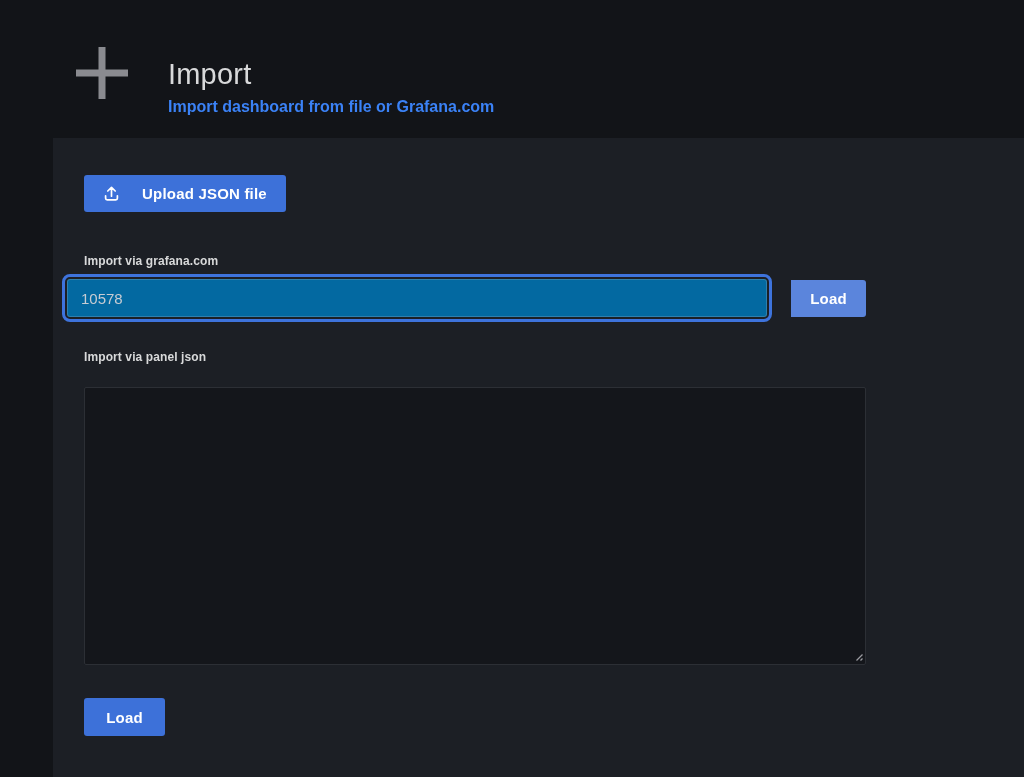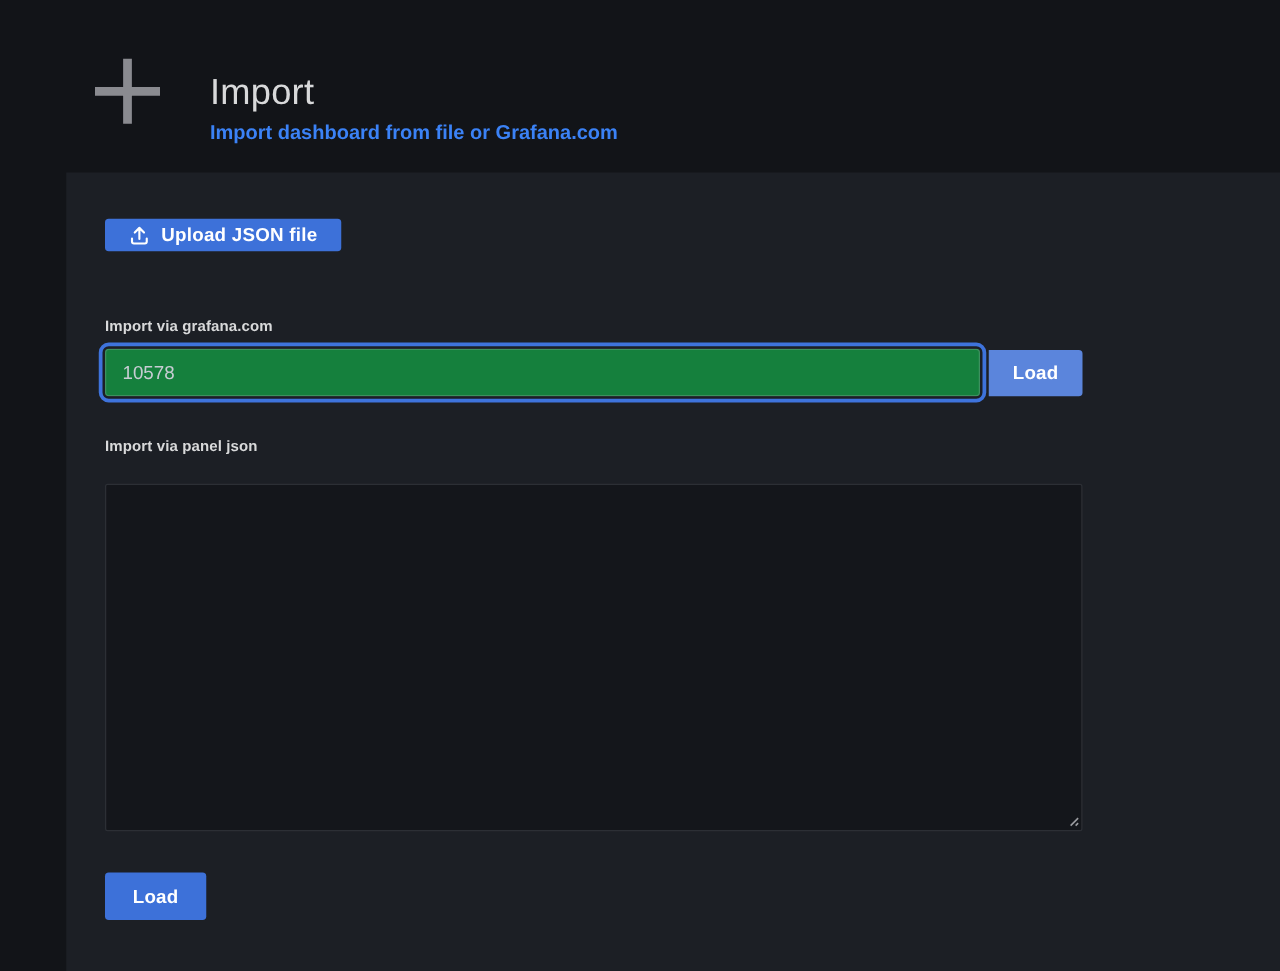--- a/index.html
+++ b/index.html
@@ -35,38 +35,38 @@
     border: none; cursor: pointer;
     color: #ffffff; font-family: "Liberation Sans", sans-serif;
     font-size: 15px; font-weight: 600; letter-spacing: 0.2px;
     border-radius: 3px;
   }
   .btn-primary { background: #3d71d9; }
   .btn-secondary { background: #5b85dc; }
 
   .upload-btn {
     position: absolute; left: 31px; top: 37px;
-    height: 26px; padding: 0 19px; gap: 9px;
+    height: 37px; padding: 0 19px; gap: 22px;
   }
   .upload-icon { width: 17px; height: 17px; display: block; }
 
   
   .field-label {
     position: absolute; left: 31px;
     font-size: 12px; font-weight: 700; color: #d8d9da;
     letter-spacing: 0.1px;
   }
   .gcom-label { top: 116px; }
   .panel-json-label { top: 212px; }
 
   
   .gcom-input {
-    position: absolute; left: 31px; top: 141px;
+    position: absolute; left: 14px; top: 141px;
     width: 700px; height: 38px;
-    background: #15803d;
+    background: #0369a1;
     border: 1px solid rgba(204, 204, 220, 0.22);
     border-radius: 3px;
     outline: 3px solid #3e73dc; outline-offset: 2px;
     color: #c7ccd3; font-family: "Liberation Sans", sans-serif;
     font-size: 15px; padding: 16px 13px;
   }
   .gcom-load-btn {
     position: absolute; left: 738px; top: 142px;
     width: 75px; height: 37px;
     border-radius: 0 3px 3px 0;

